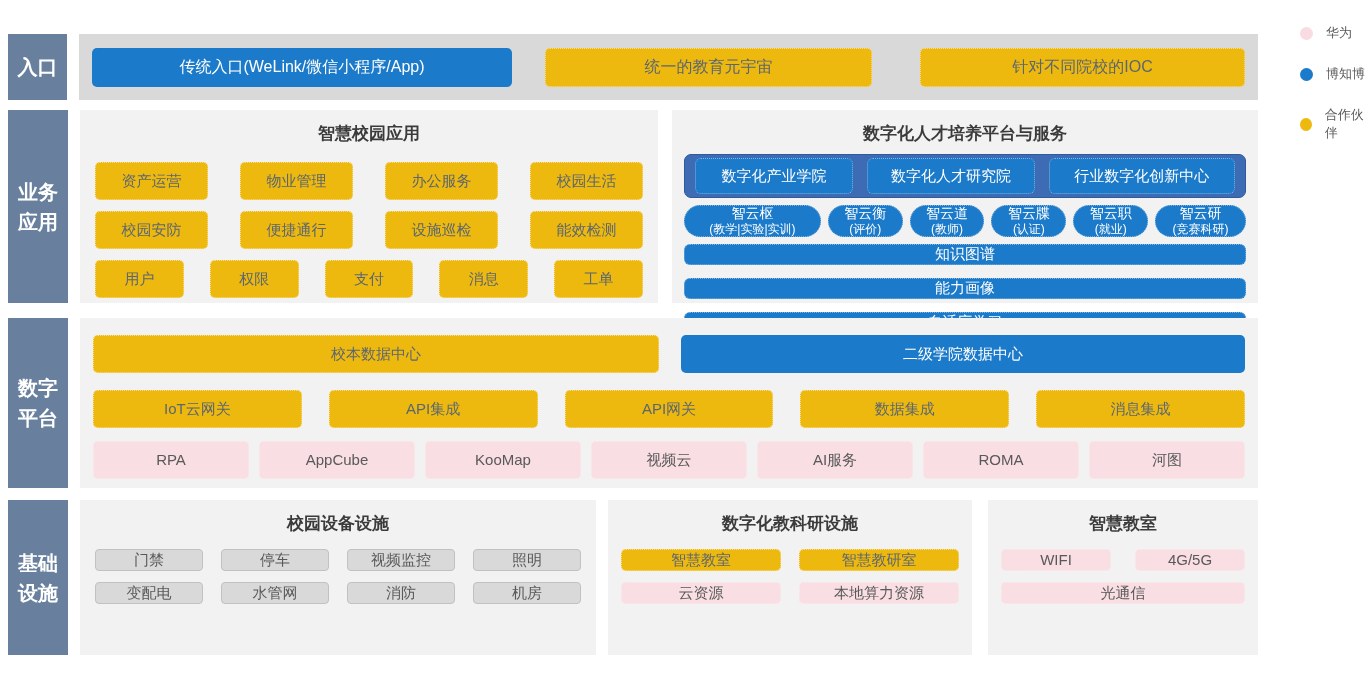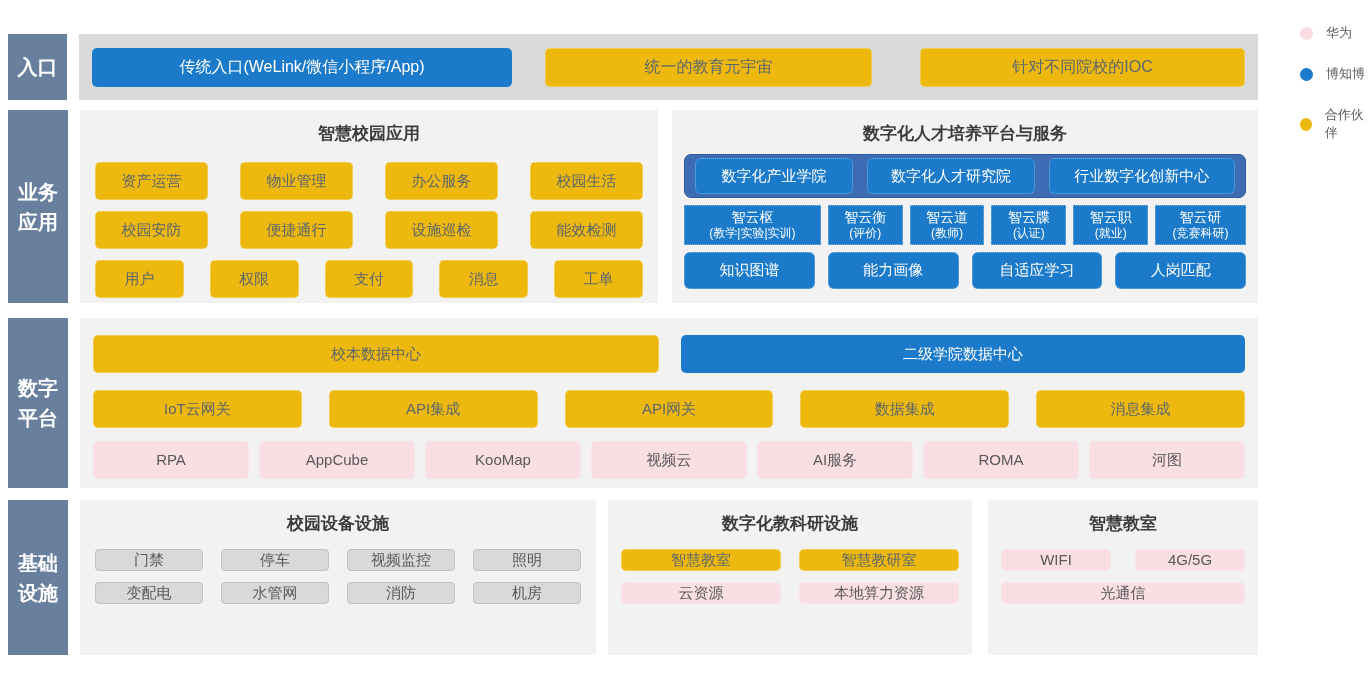--- a/index.html
+++ b/index.html
@@ -37,24 +37,24 @@
   .biz-right { flex:1; padding:8px 12px; }
   .biz-row { gap:32px; margin-top:11px; }
   .biz-row:first-of-type { margin-top:3px; }
   .biz-row .btn { flex:1; height:38px; }
   .biz-row3 { gap:26px; }
   .inst-wrap { background:#3D6CB4; border:1px solid #2E5A9E; border-radius:7px;
     padding:3px 10px; display:flex; gap:14px; margin-top:3px; }
   .inst-wrap .btn { height:36px; border-radius:6px; font-size:15px; }
   .inst-1 { flex:1; } .inst-2 { flex:1.06; } .inst-3 { flex:1.18; }
   .svc-row { gap:7px; margin-top:7px; }
-  .svc-row .btn { height:40px; border-radius:0; }
+  .svc-row .btn { height:32px; border-radius:16px; }
   .svc-name { font-size:14px; } .svc-sub { font-size:12px; }
   .svc-1 { flex:1.85; } .svc-2,.svc-3,.svc-4,.svc-5 { flex:1; } .svc-6 { flex:1.22; }
-  .cap-row { gap:13px; margin-top:7px; }
+  .cap-row { gap:13px; margin-top:7px;flex-direction:column; }
   .cap-row .btn { flex:1; height:37px; border-radius:6px; }
 
   
   #band-platform { top:318px; width:1250px; height:170px; }
   #band-platform .content { background:#F2F2F2; padding:17px 13px; }
   .plat-row1 { gap:22px; }
   .plat-row1 .btn { flex:1; height:38px; }
   .plat-row2 { gap:27px; margin-top:17px; }
   .plat-row2 .btn { flex:1; height:38px; }
   .plat-row3 { gap:10px; margin-top:13px; }

